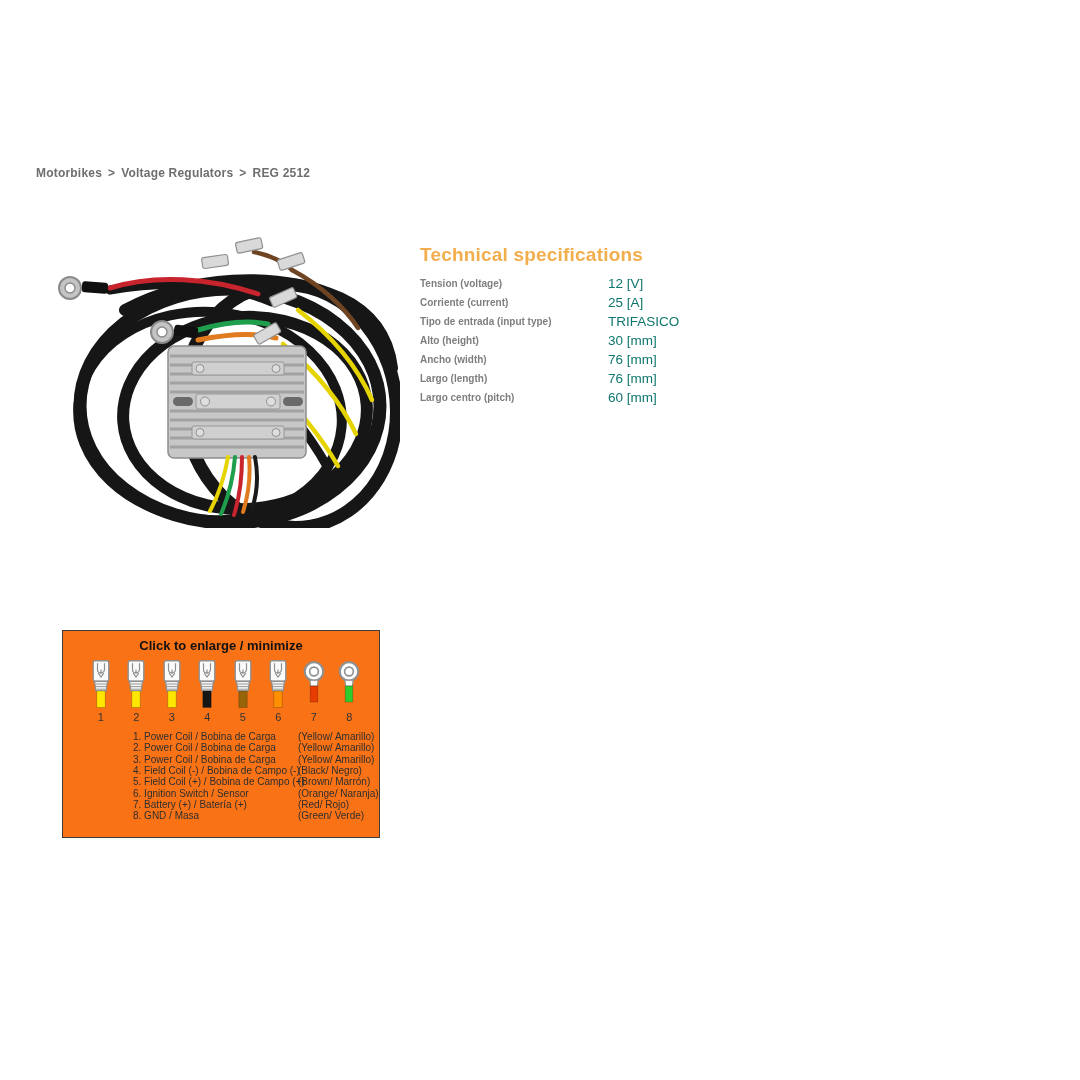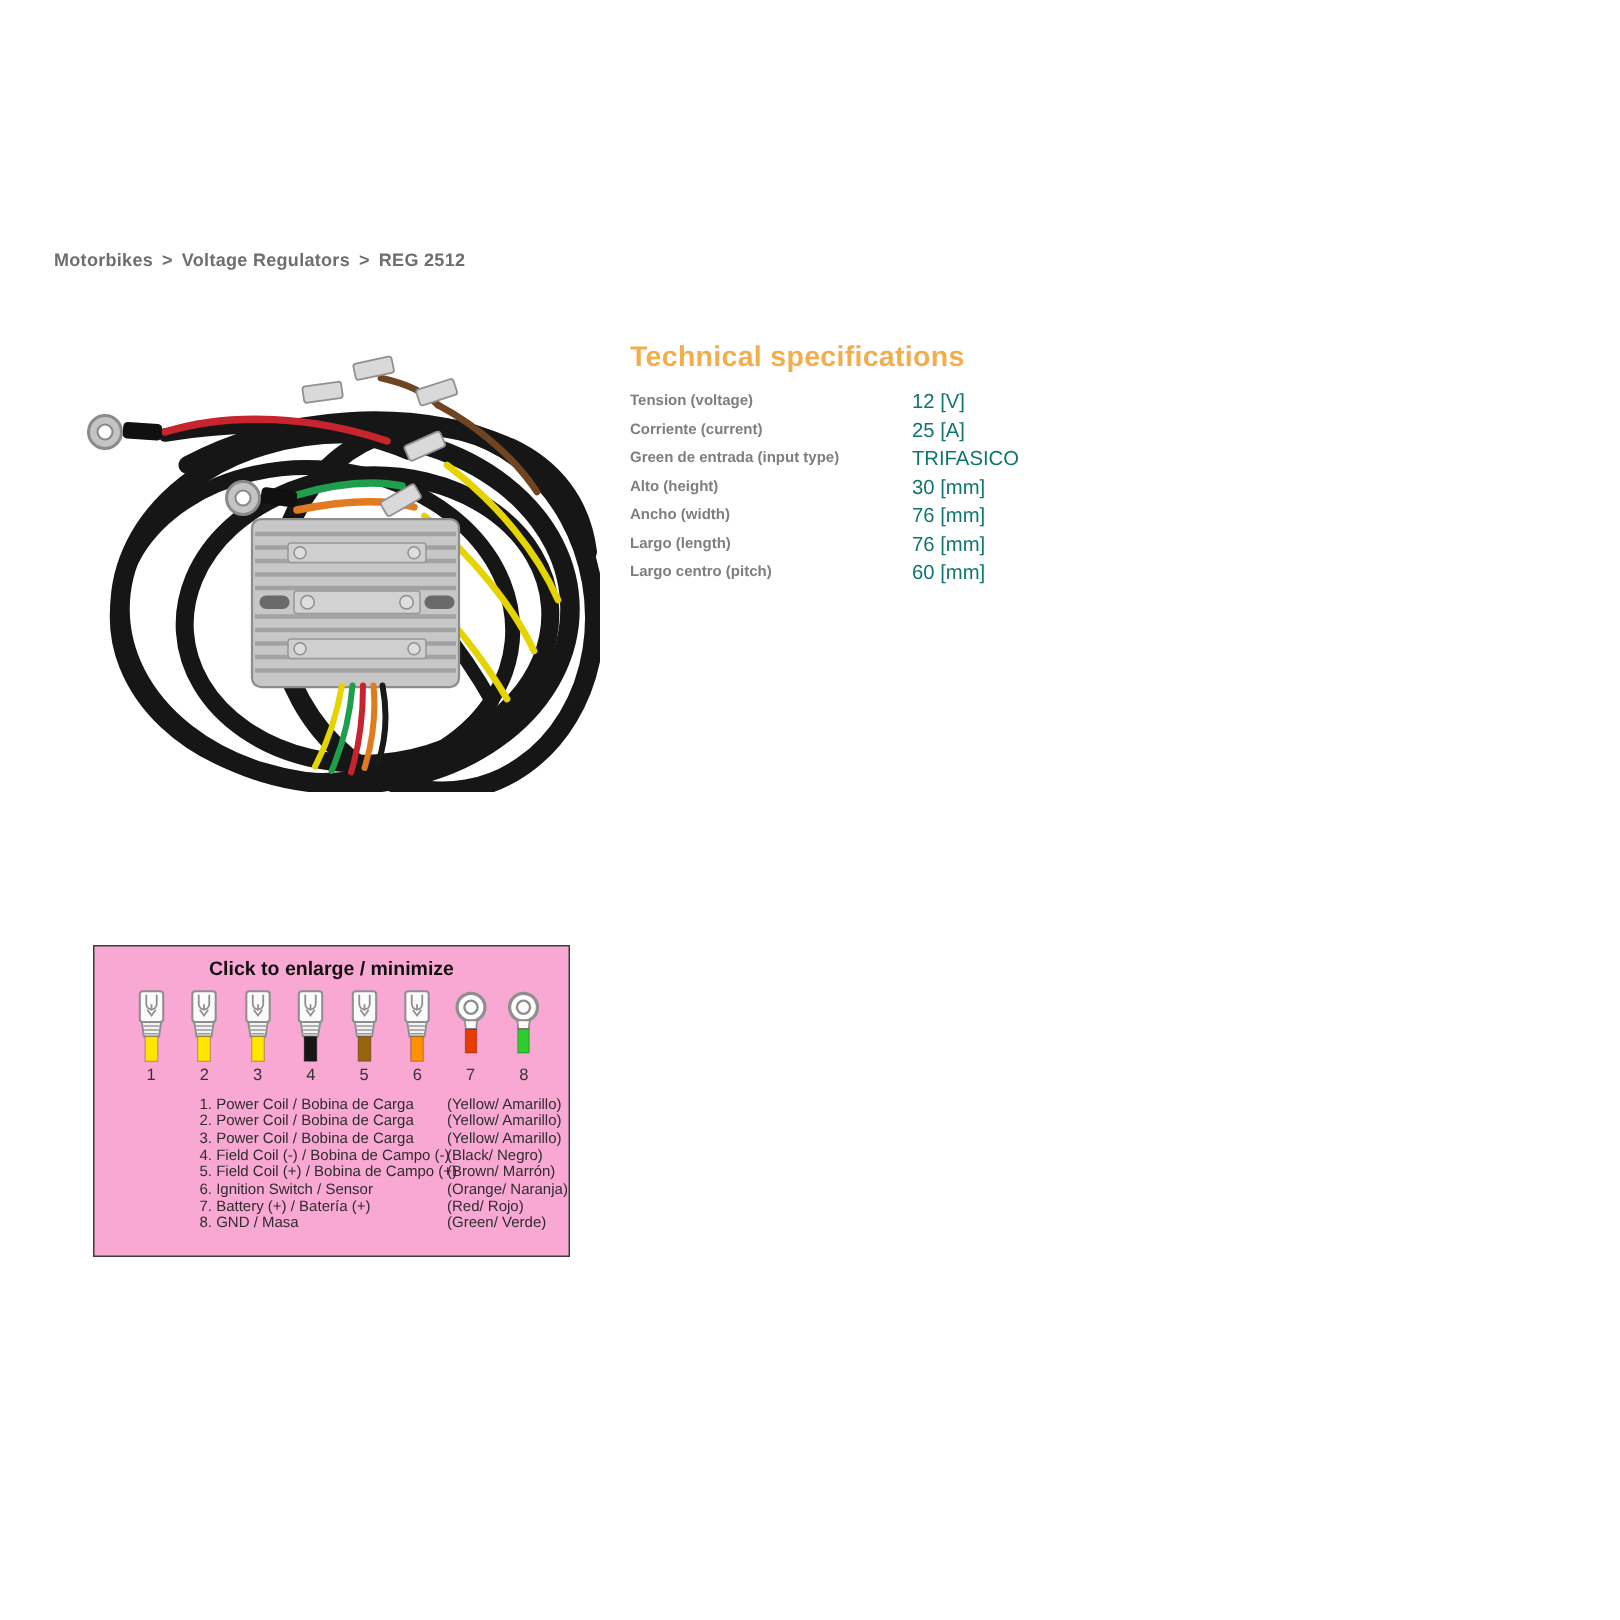--- a/index.html
+++ b/index.html
@@ -20,41 +20,41 @@
   .breadcrumb .sep { margin: 0 6px; }
 
   
   .product-photo {
     position: absolute; left: 40px; top: 228px;
     width: 360px; height: 300px;
   }
 
   
   .specs {
-    position: absolute; left: 420px; top: 228px; width: 300px;
+    position: absolute; left: 420px; top: 244px; width: 300px;
   }
   .specs-title {
     font-size: 19px; font-weight: bold; color: #F2AE4C;
     margin-bottom: 8px; letter-spacing: 0.2px;
   }
   .spec-row { display: flex; height: 19px; align-items: center; }
   .spec-label {
     width: 188px; flex: 0 0 188px;
     font-size: 10px; font-weight: bold; color: #7e7e7e;
     white-space: nowrap;
   }
   .spec-value {
     font-size: 13.5px; color: #0f766e; white-space: nowrap;
   }
 
   
   .diagram-box {
     position: absolute; left: 62px; top: 630px;
     width: 318px; height: 208px;
-    border: 1px solid #3d3d3d; background: #f9a8d4;
+    border: 1px solid #3d3d3d; background: #f97316;
     cursor: pointer;
   }
   .diagram-title {
     margin-top: 7px; text-align: center;
     font-size: 13px; font-weight: bold; color: #111;
   }
   .connector-row {
     margin-top: 7px; padding-left: 20px;
     display: flex;
   }
@@ -152,21 +152,21 @@
   <div id="spec-rows">
       <div class="spec-row">
         <span class="spec-label">Tension (voltage)</span>
         <span class="spec-value">12 [V]</span>
       </div>
       <div class="spec-row">
         <span class="spec-label">Corriente (current)</span>
         <span class="spec-value">25 [A]</span>
       </div>
       <div class="spec-row">
-        <span class="spec-label">Green de entrada (input type)</span>
+        <span class="spec-label">Tipo de entrada (input type)</span>
         <span class="spec-value">TRIFASICO</span>
       </div>
       <div class="spec-row">
         <span class="spec-label">Alto (height)</span>
         <span class="spec-value">30 [mm]</span>
       </div>
       <div class="spec-row">
         <span class="spec-label">Ancho (width)</span>
         <span class="spec-value">76 [mm]</span>
       </div>

